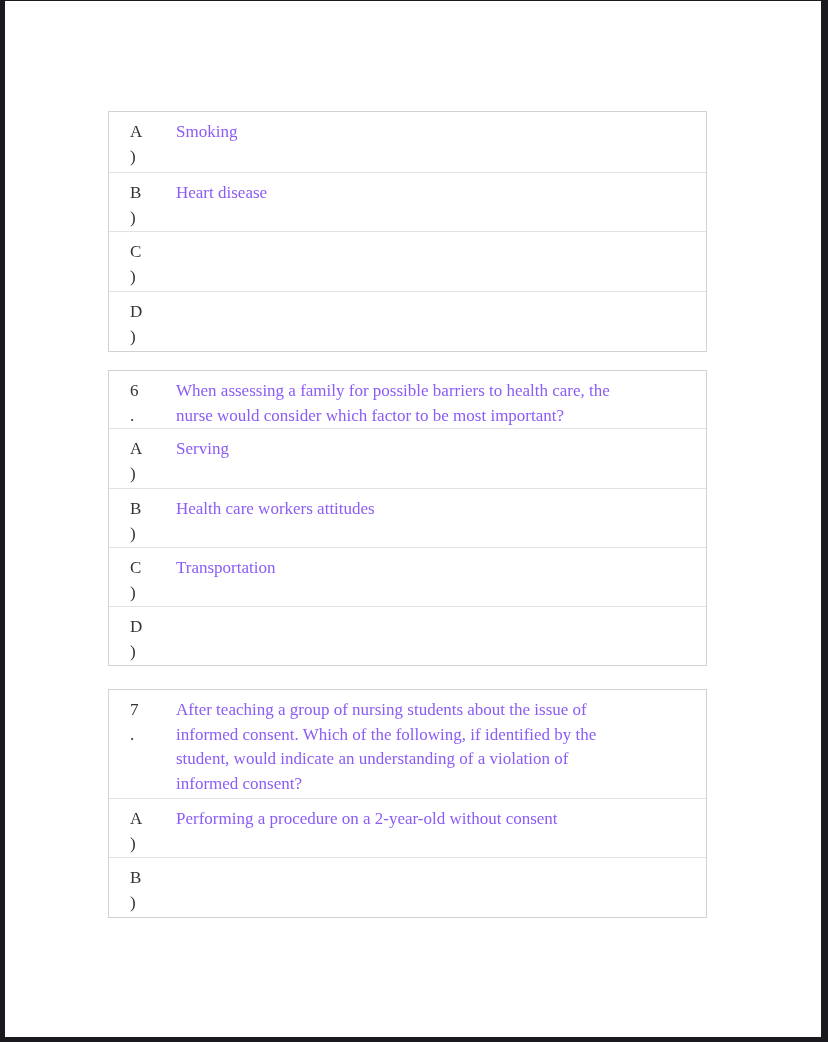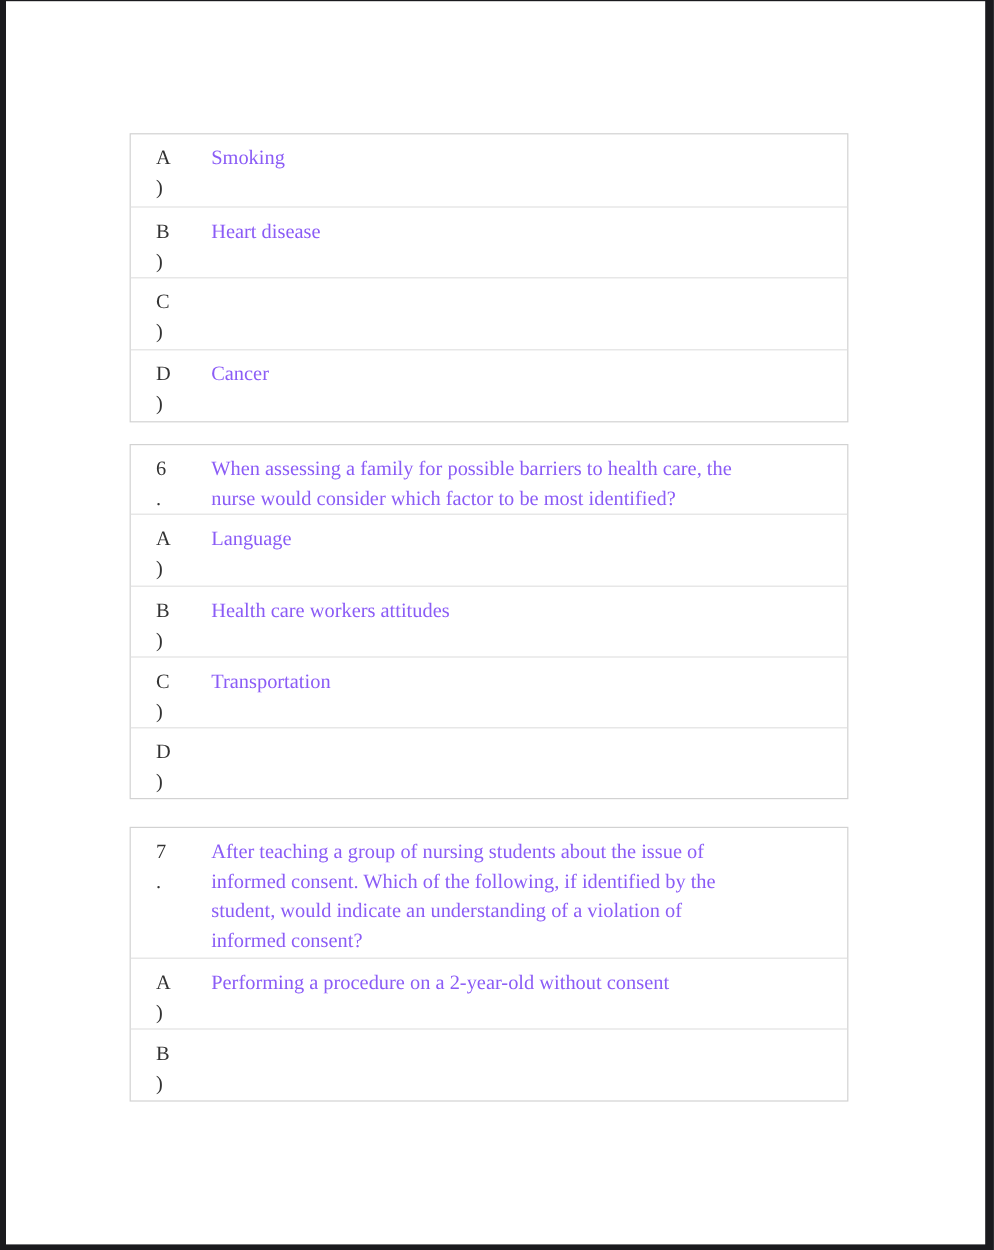--- a/index.html
+++ b/index.html
@@ -80,35 +80,34 @@
 )</div>
         <div class="txt">Heart disease</div>
       </div>
       <div class="row h60">
         <div class="lab">C
 )</div>
       </div>
       <div class="row h60">
         <div class="lab">D
 )</div>
-        <div class="txt">Cancer</div>
       </div>
     </div>
 
     <div class="qtable t2">
       <div class="row h57">
         <div class="lab">6
 .</div>
         <div class="txt">When assessing a family for possible barriers to health care, the
-nurse would consider which factor to be most identified?</div>
+nurse would consider which factor to be most important?</div>
       </div>
       <div class="row h60">
         <div class="lab">A
 )</div>
-        <div class="txt">Language</div>
+        <div class="txt">Serving</div>
       </div>
       <div class="row h59">
         <div class="lab">B
 )</div>
         <div class="txt">Health care workers attitudes</div>
       </div>
       <div class="row h59">
         <div class="lab">C
 )</div>
         <div class="txt">Transportation</div>

